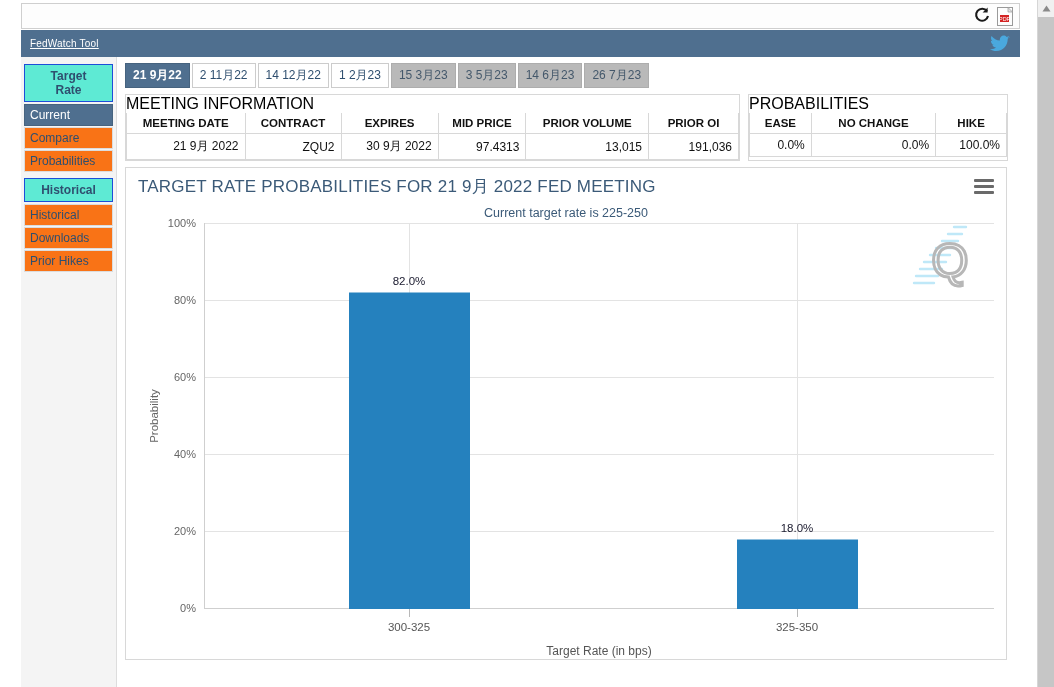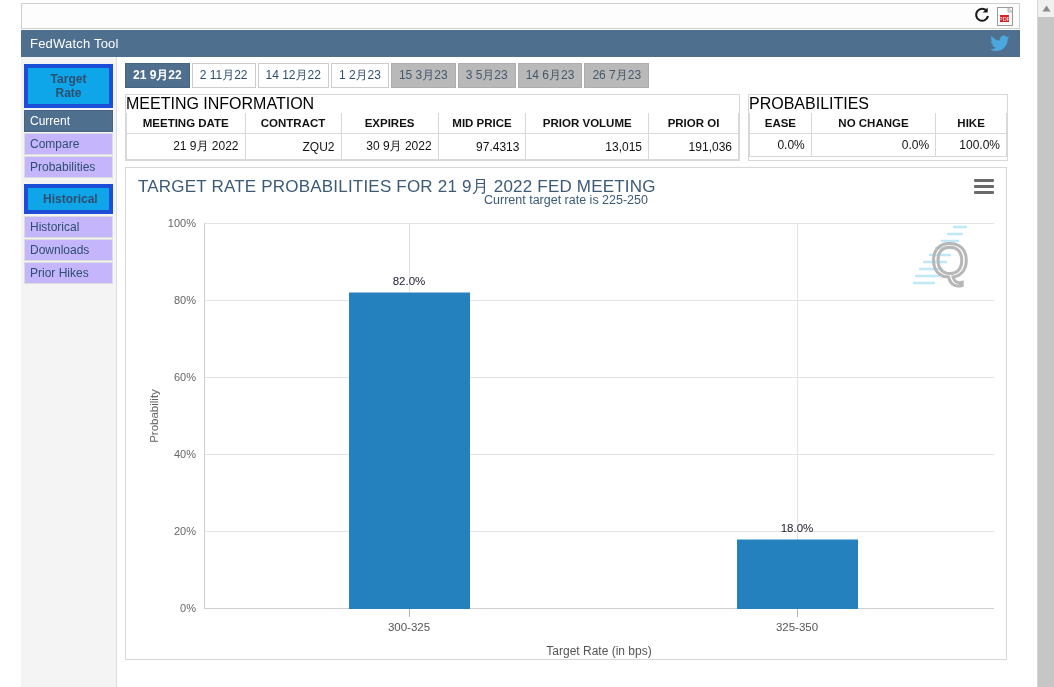--- a/index.html
+++ b/index.html
@@ -37,43 +37,43 @@
     background:#c6c6c6;
   }
 
   
   .app-header {
     position:absolute; left:21px; top:30px; width:999px; height:27px;
     background:#4f6f8f; color:#ffffff;
     display:flex; align-items:center; justify-content:space-between;
     padding:0 10px 0 9px;
   }
-  .app-title { font-size:13px; letter-spacing:.2px; }
+  .app-title { font-size:10px; letter-spacing:.2px;text-decoration:underline; }
   .twitter-icon { width:20px; height:18px; display:block; }
 
   
   .body-area {
     position:absolute; left:21px; top:57px; width:999px; height:630px;
     background:#ffffff;
   }
 
   
   .sidebar {
     position:absolute; left:0px; top:0px; width:96px; height:630px;
     background:#f4f4f4; border-right:1px solid #dddddd;
     padding:7px 3px 0 3px;
   }
   .side-group { margin-bottom:6px; }
   .side-header {
-    background:#0ea5e9; border:4px solid #1d4ed8;
+    background:#5eead4; border:1px solid #1d4ed8;
     font-size:12px; font-weight:bold; color:#2f4f6f;
     text-align:center; padding:4px 15px; margin-bottom:2px;
   }
   .side-item {
-    background:#c4b5fd; border:1px solid #dcdcdc;
+    background:#f97316; border:1px solid #dcdcdc;
     font-size:12px; color:#2f4f6f; padding:3px 0 3px 5px;
     margin-bottom:1px;
   }
   .side-item.active { background:#4f6f8f; color:#ffffff; border-color:#46637f; }
 
   
   .content {
     position:absolute; left:96px; top:0px; width:903px; height:630px;
     background:#ffffff; padding:6px 8px 0 8px;
   }
@@ -110,21 +110,21 @@
     position:relative; margin-top:6px; border:1px solid #d8d8d8;
     background:#ffffff; width:882px; height:493px;
   }
   .chart-title {
     position:absolute; left:12px; top:7px;
     font-size:17px; color:#3b5a78; letter-spacing:.2px;
   }
   .hamburger { position:absolute; right:12px; top:11px; width:20px; height:16px; }
   .hamburger span { display:block; height:3px; background:#6a6a6a; margin-bottom:3px; border-radius:1px; }
   .chart-subtitle {
-    position:absolute; left:0; right:0; top:25px; text-align:center;
+    position:absolute; left:0; right:0; top:38px; text-align:center;
     font-size:12.5px; color:#3b5a78;
   }
 
   .plot { position:absolute; left:0; top:0; width:882px; height:493px; }
   .plot svg { display:block; }
 
   .watermark {
     position:absolute; right:24px; top:53px; width:72px; height:72px;
     pointer-events:none;
   }

